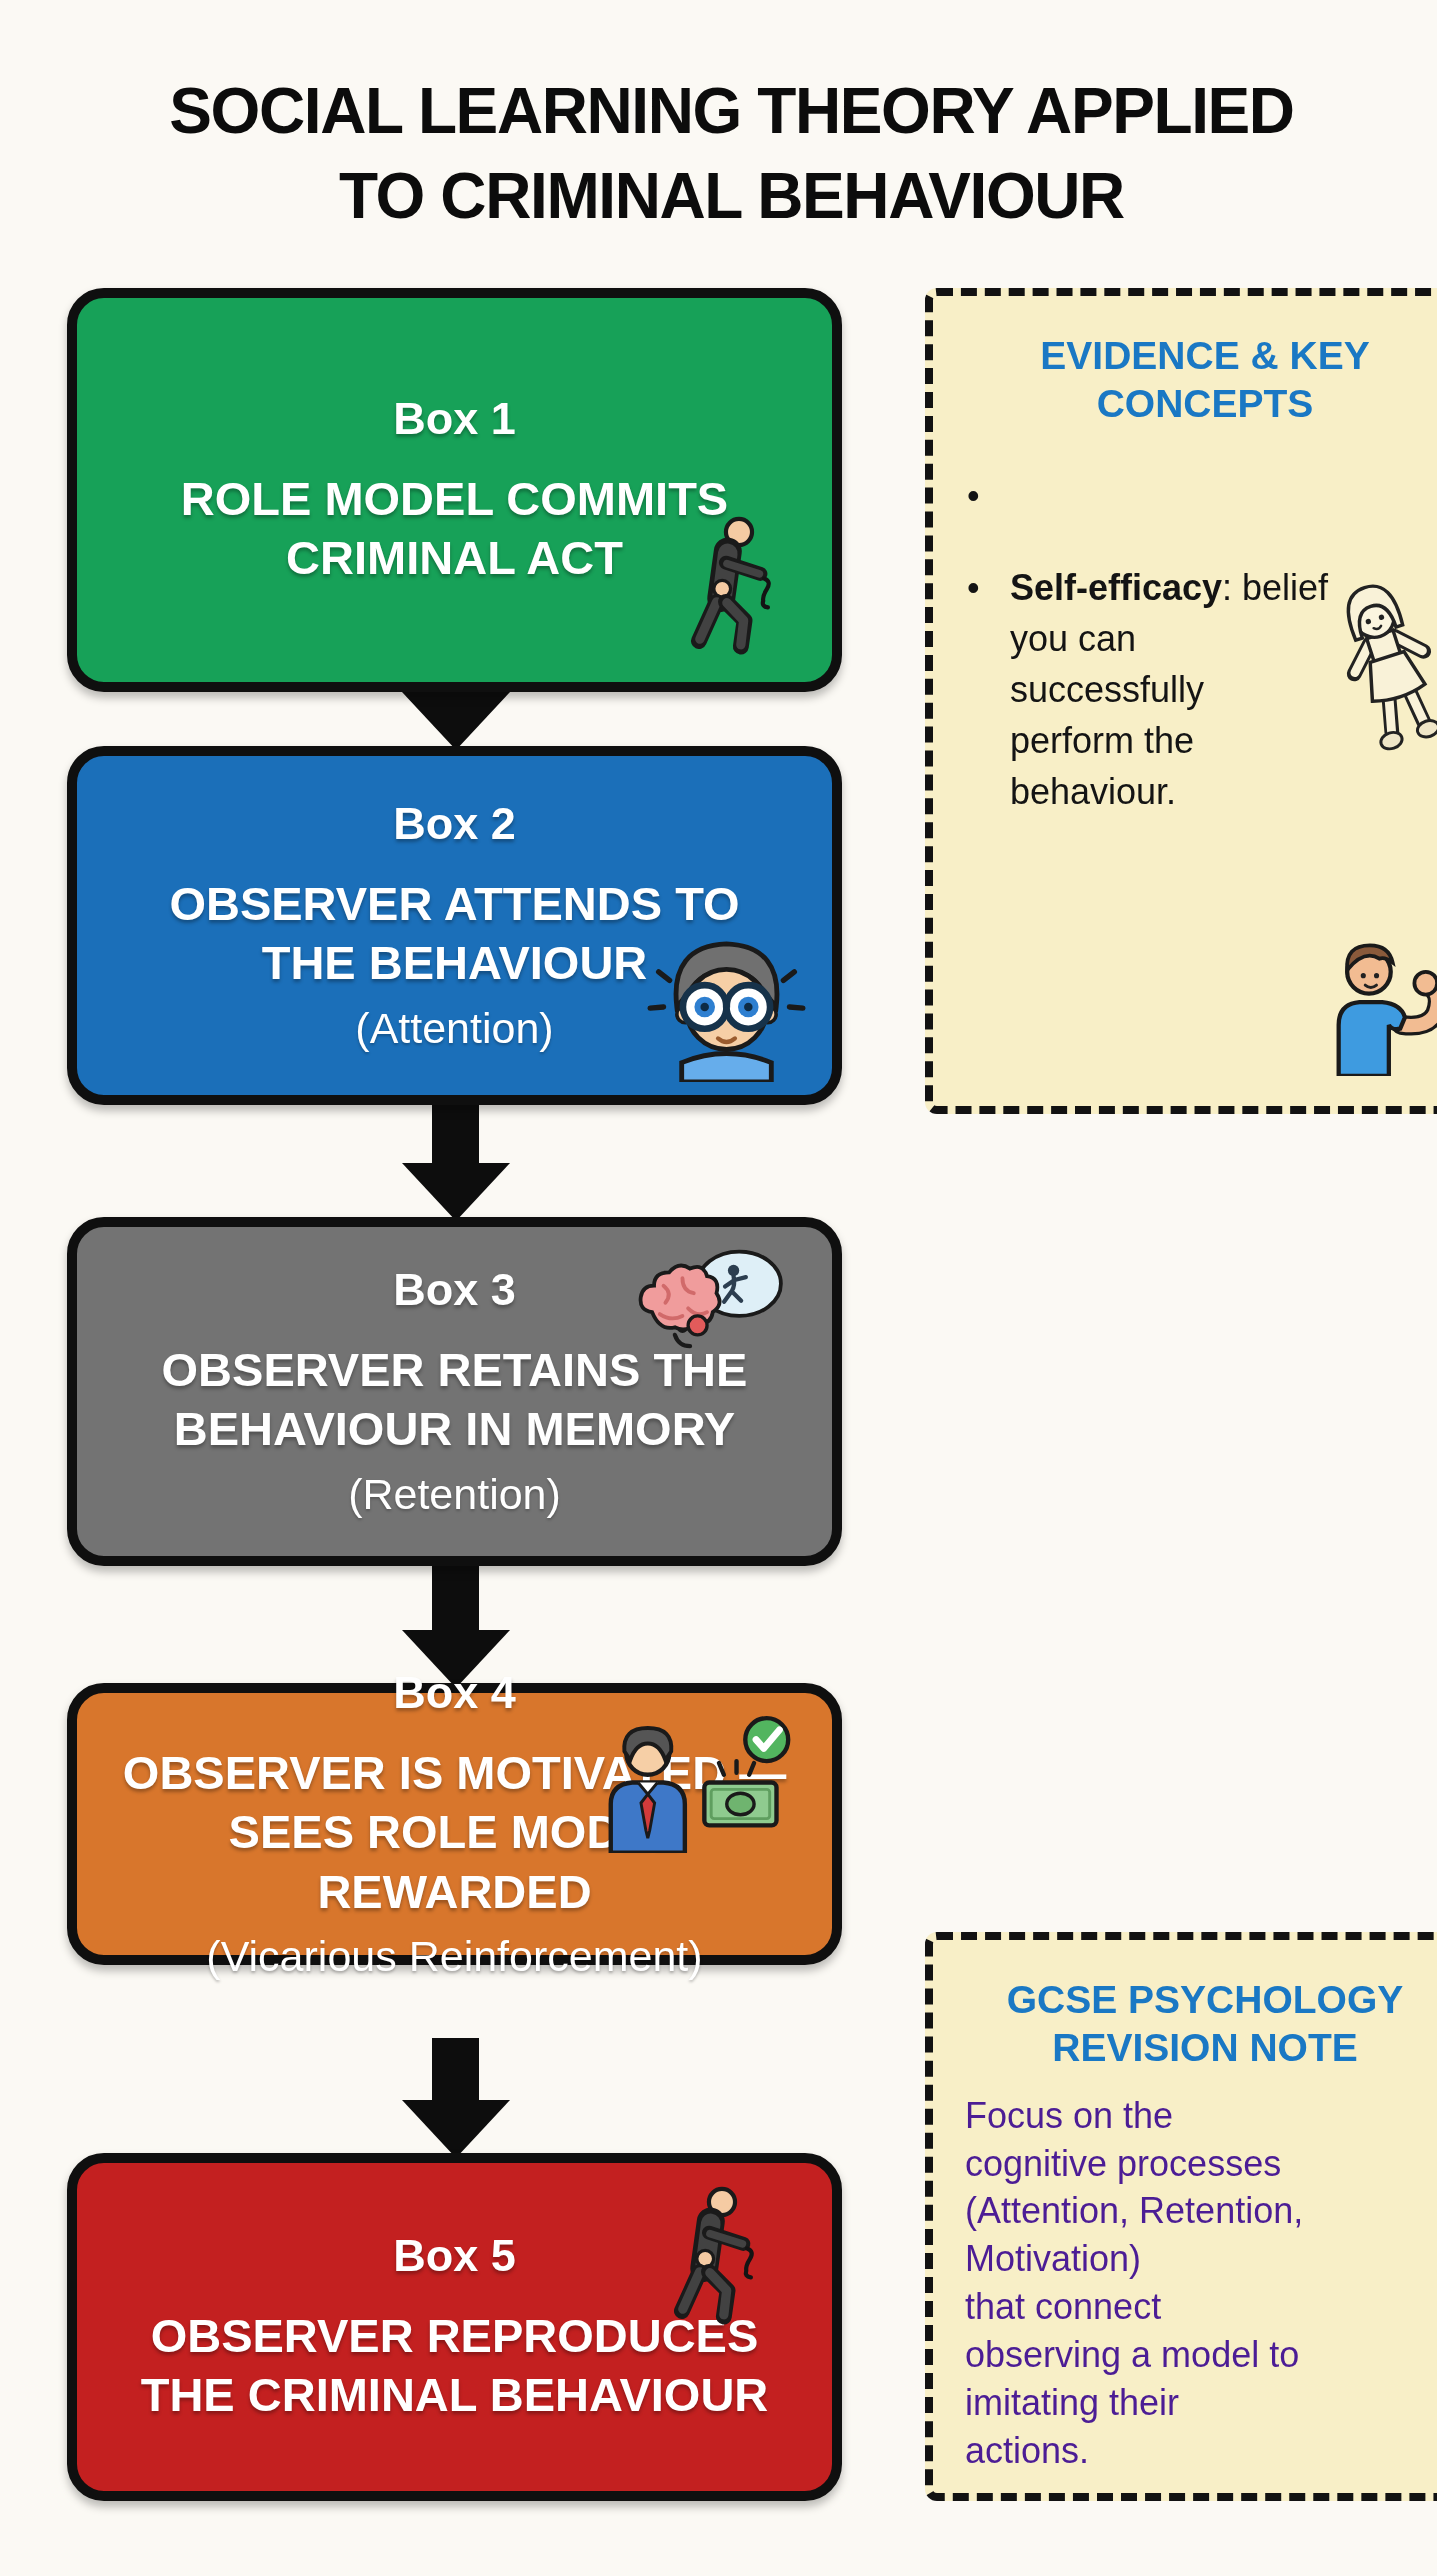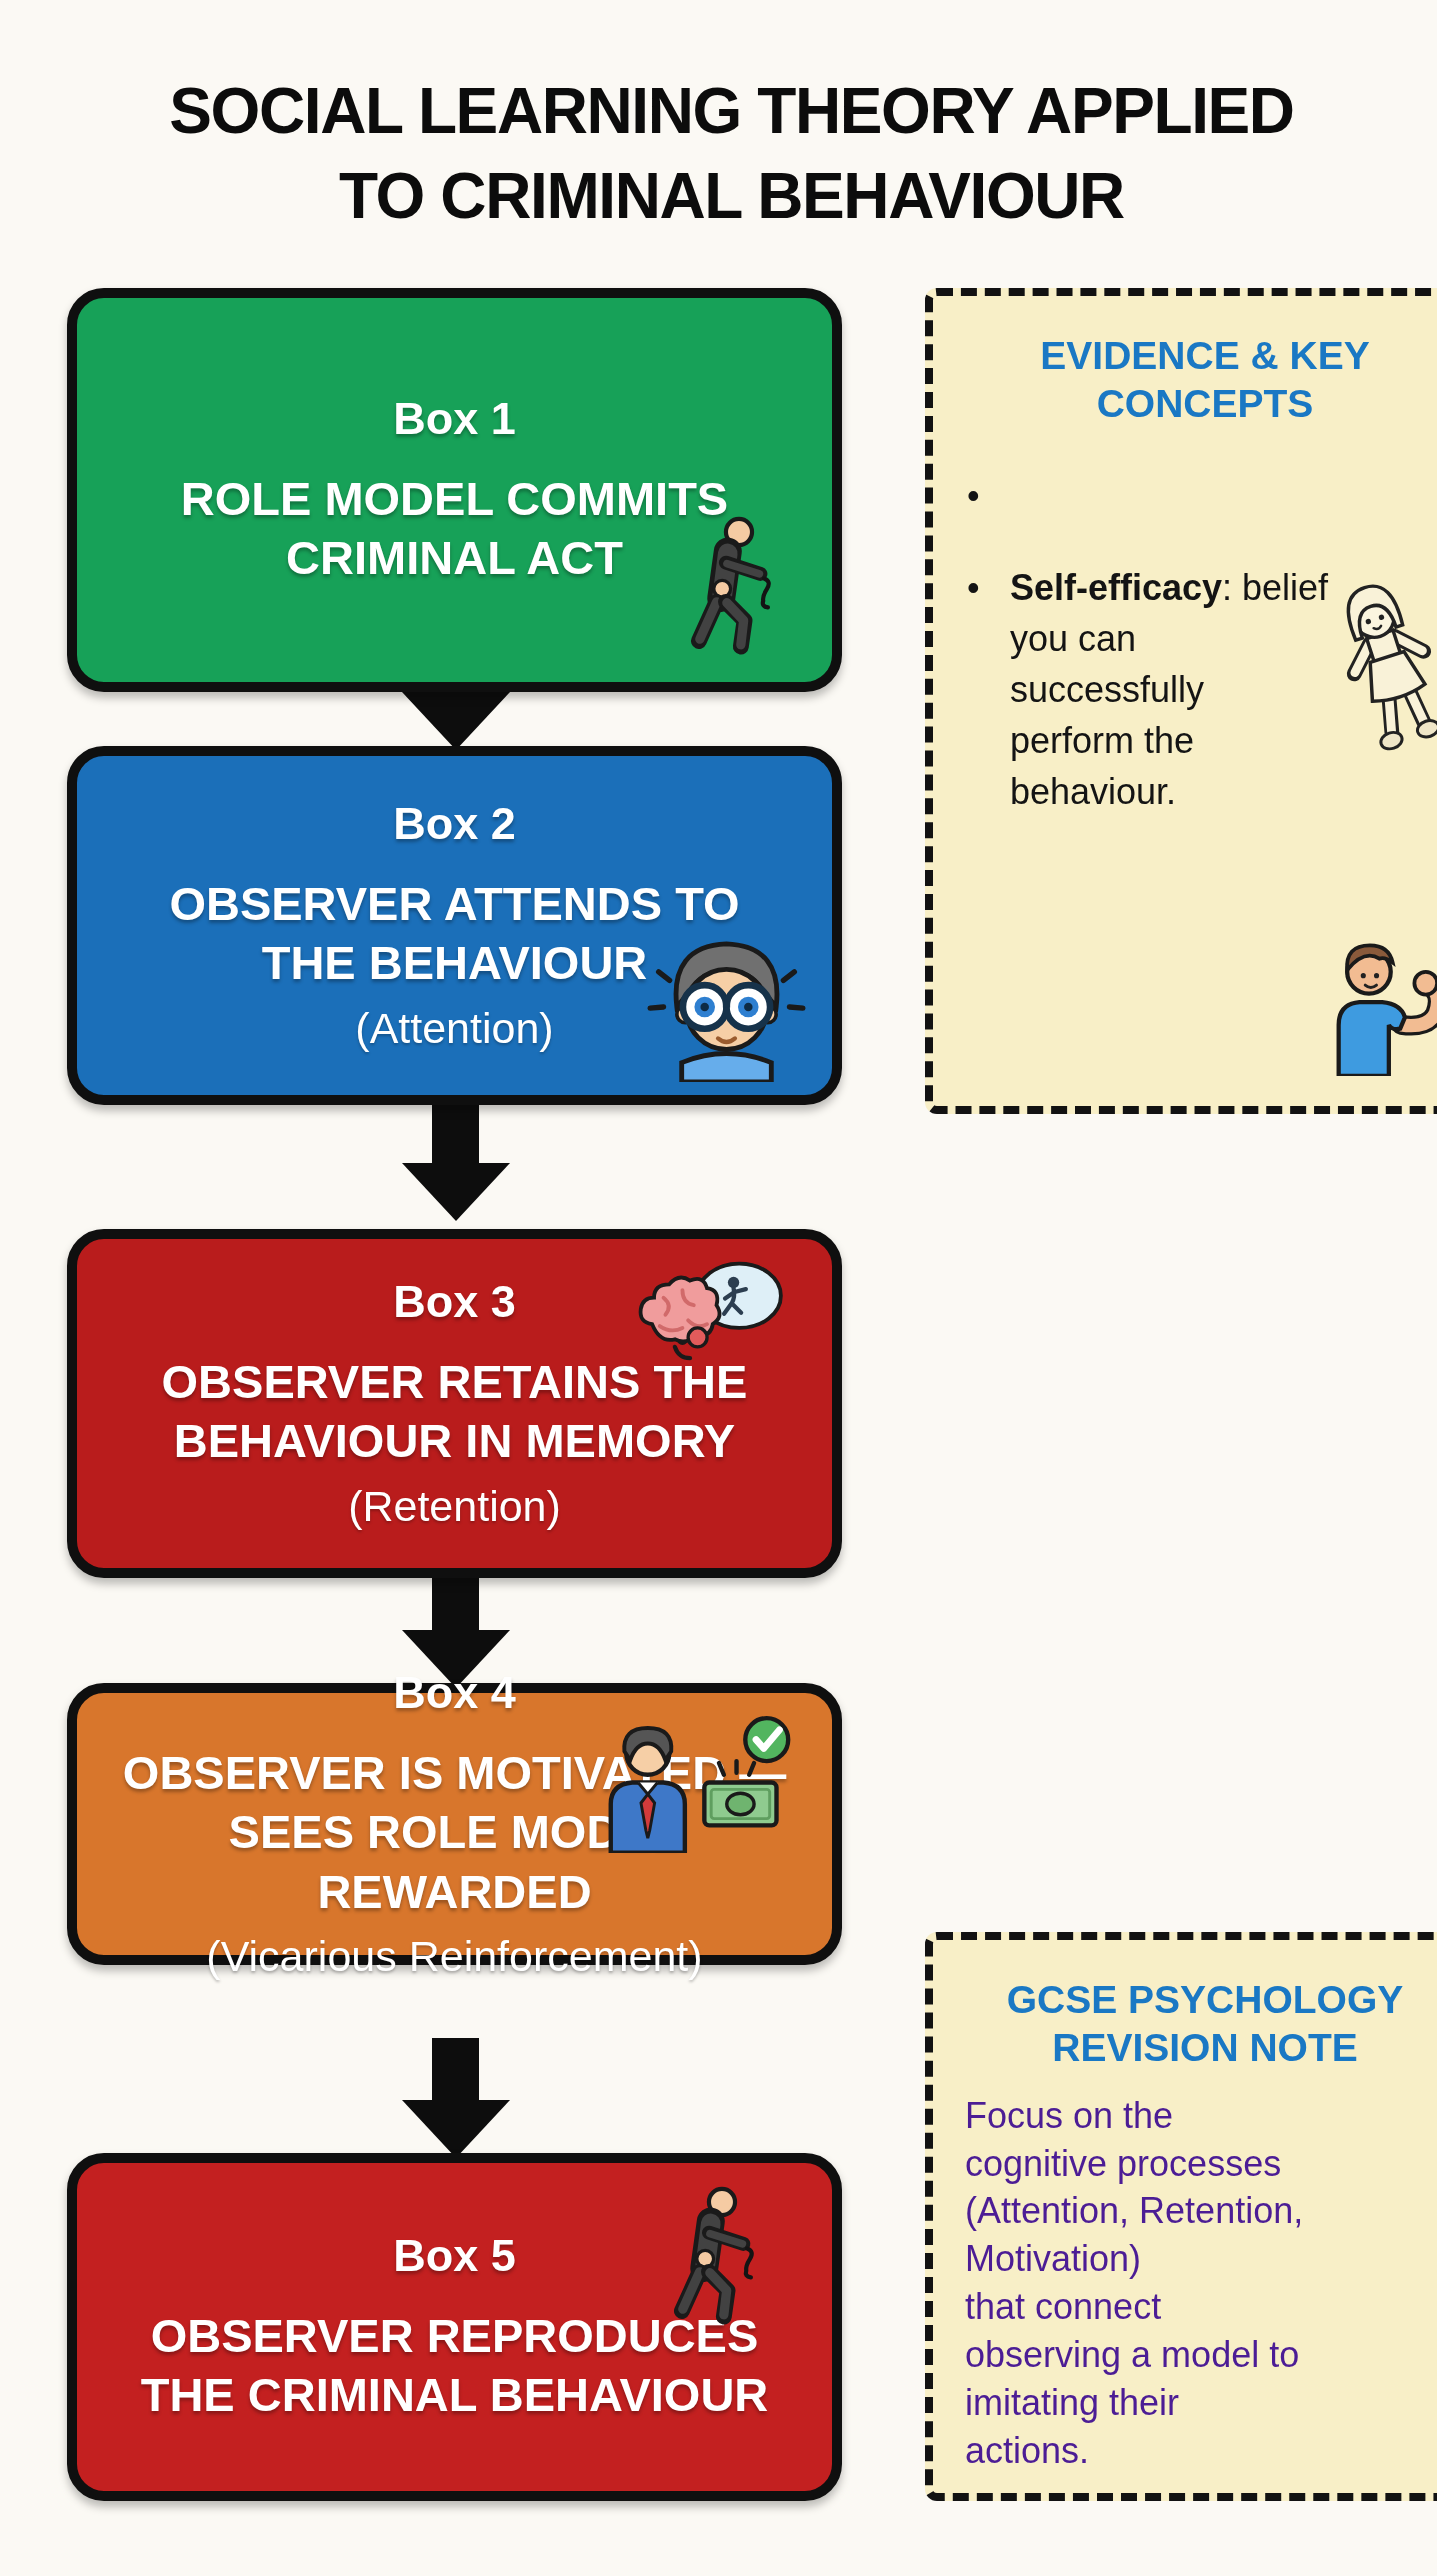--- a/index.html
+++ b/index.html
@@ -128,21 +128,21 @@
       <circle cx="83" cy="66" r="18" fill="#ffffff" stroke="#16324a" stroke-width="5.5"></circle>
       <line x1="62" y1="64" x2="68" y2="64" stroke="#16324a" stroke-width="5"></line>
       <circle cx="47" cy="66" r="8.5" fill="#2E7FD0"></circle>
         <circle cx="47" cy="66" r="3.5" fill="#0E2B45"></circle>
       <circle cx="83" cy="66" r="8.5" fill="#2E7FD0"></circle>
         <circle cx="83" cy="66" r="3.5" fill="#0E2B45"></circle>
       <path d="M58 92 q7 6 14 0" fill="none" stroke="#9a5b2e" stroke-width="3.5" stroke-linecap="round"></path>
     </svg>
   </div>
 
-  <div class="flow-box" id="box3" style="background: #b91c1c; margin-top: 12px;">
+  <div class="flow-box" id="box3" style="background: #737373;">
     <div class="box-label">Box 3</div>
     <div class="box-line">OBSERVER RETAINS THE</div>
     <div class="box-line">BEHAVIOUR IN MEMORY</div>
     <div class="box-sub">(Retention)</div>
     <svg class="box-icon" viewBox="0 0 170 150">
       <ellipse cx="118" cy="42" rx="44" ry="34" fill="#DEEFF7" stroke="#1a1a1a" stroke-width="4"></ellipse>
       <circle cx="72" cy="76" r="7" fill="#DEEFF7" stroke="#1a1a1a" stroke-width="3"></circle>
       <circle cx="58" cy="88" r="4.5" fill="#DEEFF7" stroke="#1a1a1a" stroke-width="3"></circle>
       <circle cx="112" cy="28" r="6" fill="#2c3e50"></circle>
       <path d="M112 34 q2 10 -2 16 M113 38 l12 -3 M113 38 l-10 7 M110 50 l10 10 M110 50 l-8 11" stroke="#2c3e50" stroke-width="4.5" fill="none" stroke-linecap="round"></path>

